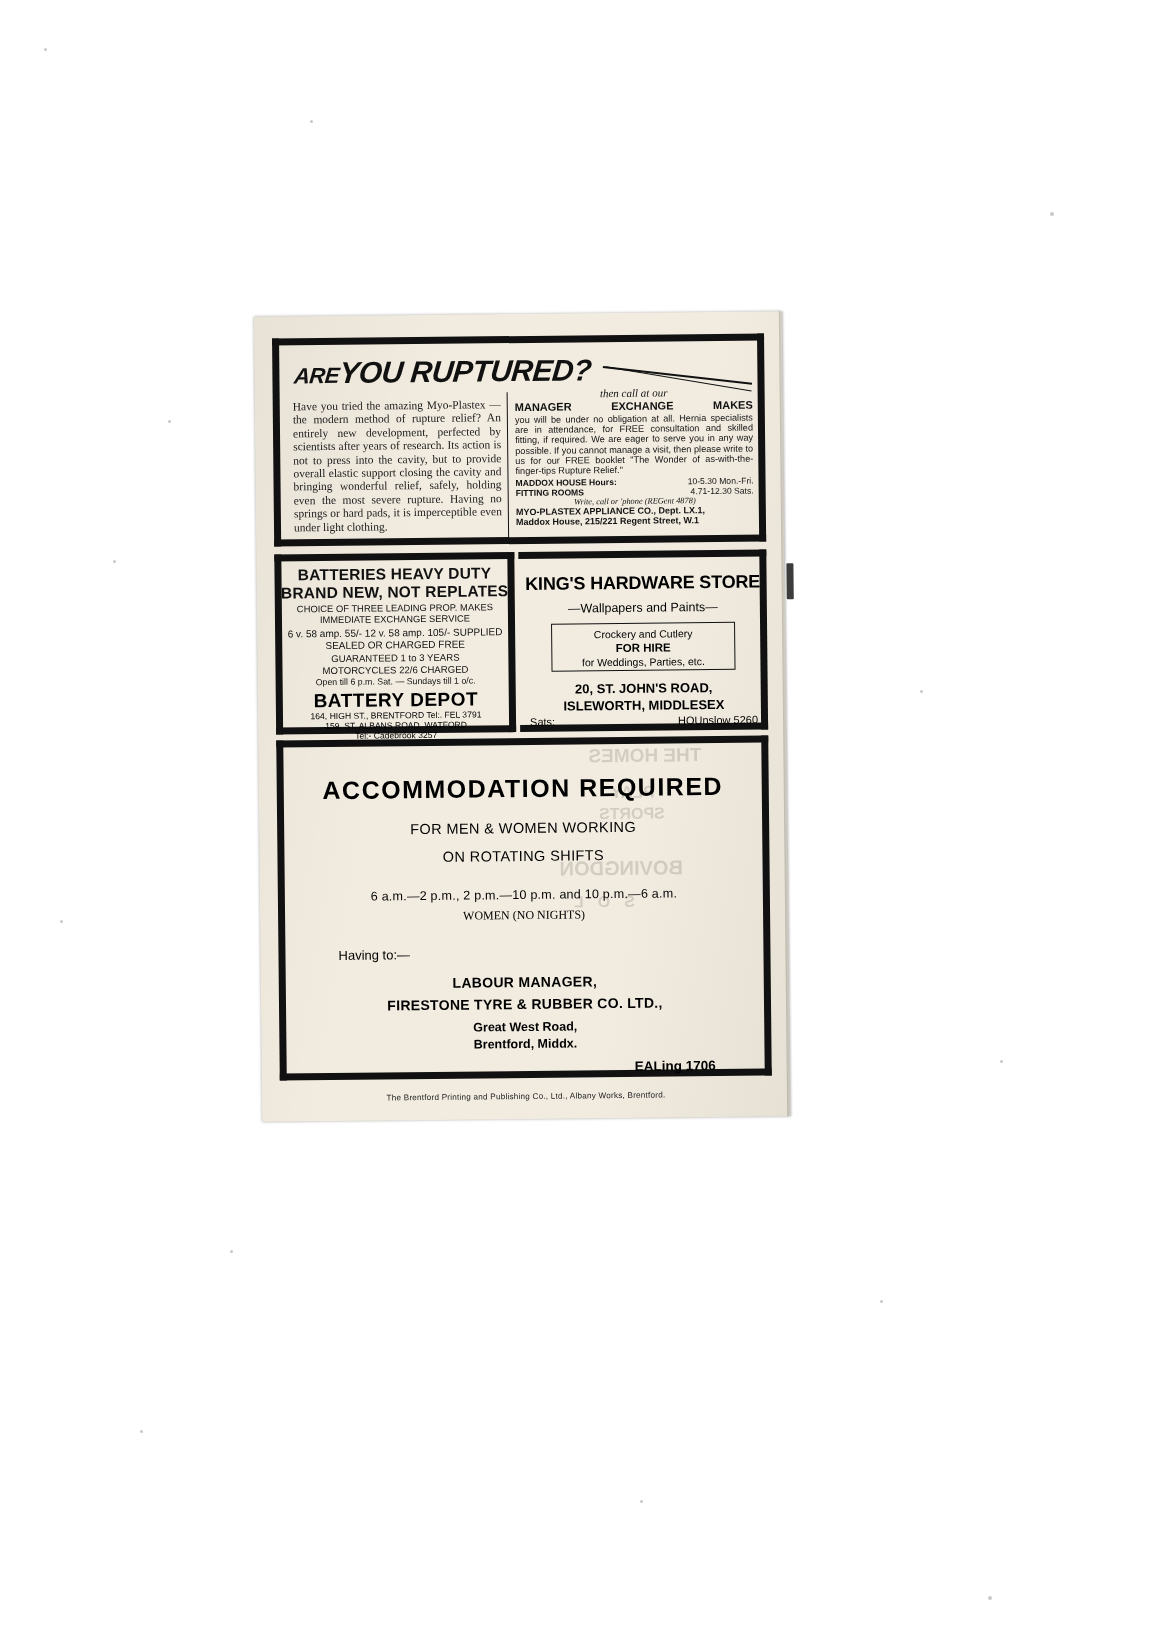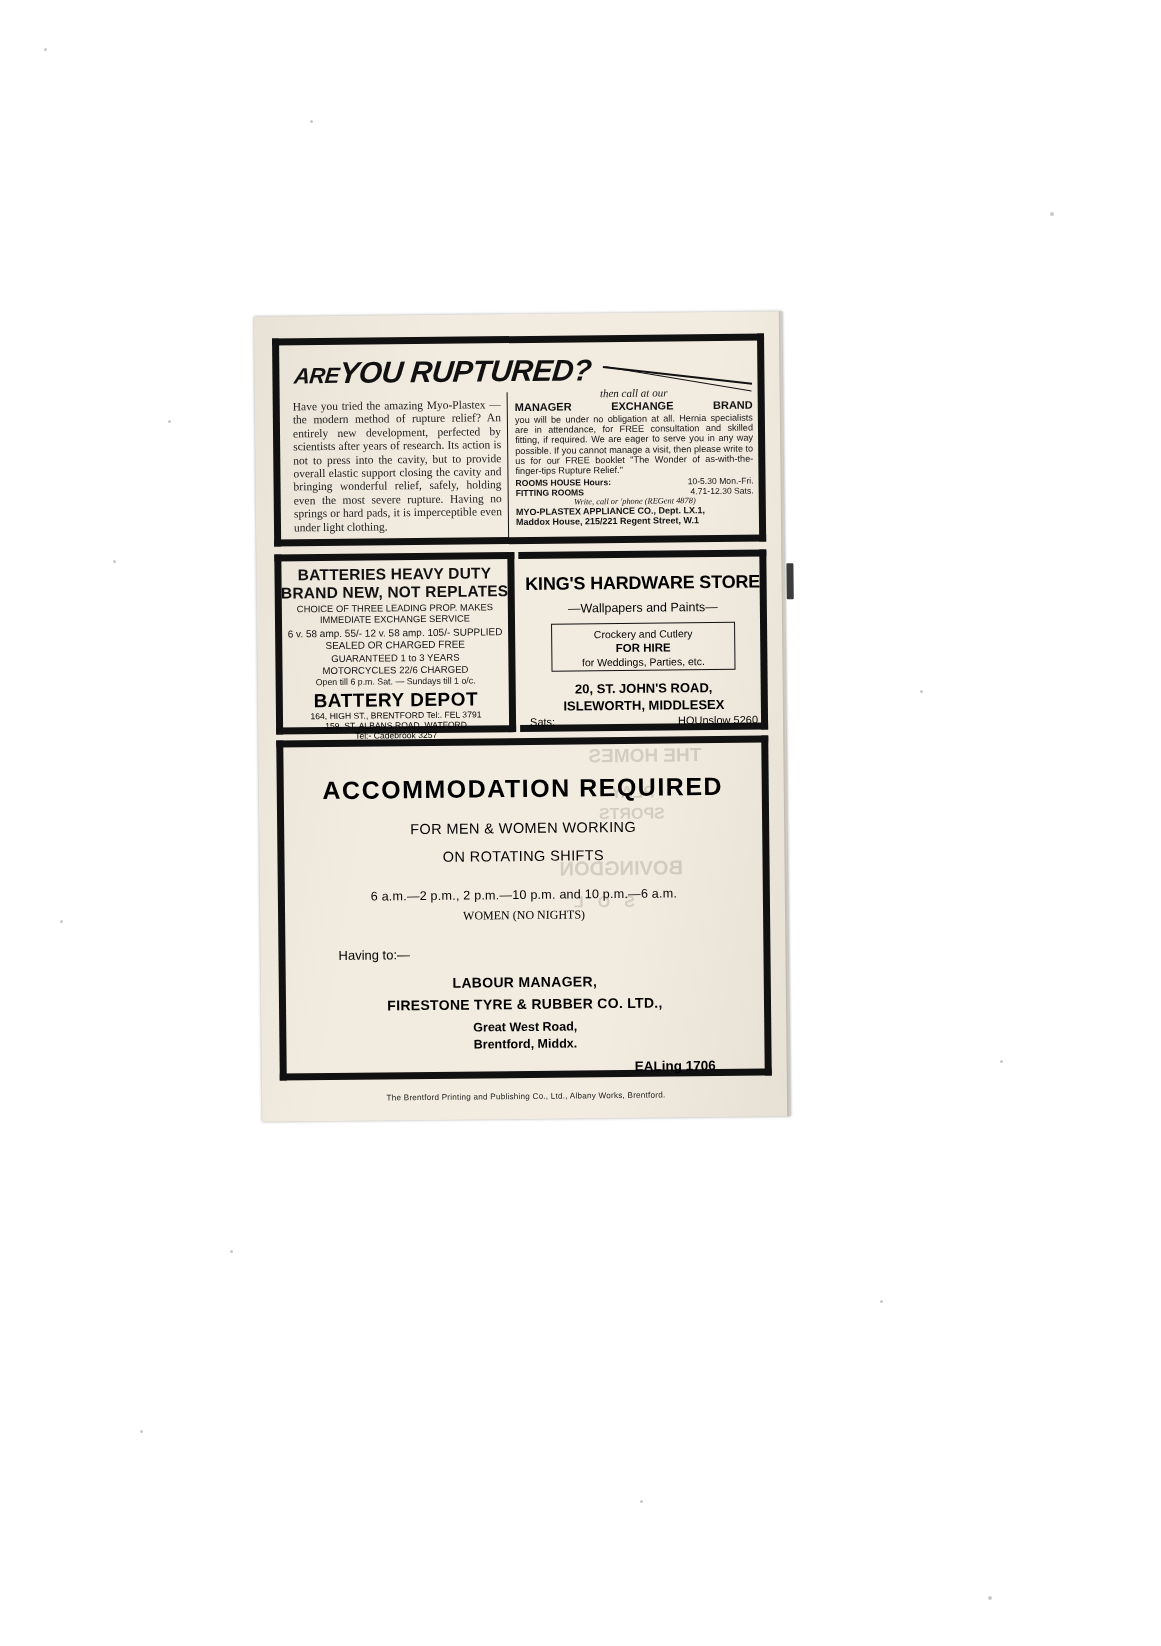--- a/index.html
+++ b/index.html
@@ -144,26 +144,26 @@
     <div id="rupture-rule2"></div>
 
     <div id="rupture-left">Have you tried the amazing Myo-Plastex — the modern method of rupture relief?   An entirely new development, perfected by scientists after years of research. Its action is not to press into the cavity, but to provide overall elastic support closing the cavity and bringing wonderful relief, safely, holding even the most severe rupture. Having no springs or hard pads, it is imperceptible even under light clothing.</div>
     <div id="rupture-div"></div>
 
     <div id="rupture-right">
       <div id="callline">then call at our</div>
       <div id="fitrow">
         <span>MANAGER</span>
         <span>EXCHANGE</span>
-        <span>BRAND</span>
+        <span>MAKES</span>
       </div>
       <div id="rbody">you will be under no obligation at all. Hernia specialists are in attendance, for FREE consultation and skilled fitting, if required.   We are eager to serve you in any way possible.   If you cannot manage a visit, then please write to us for our FREE booklet "The Wonder of as-with-the-finger-tips Rupture Relief."</div>
       <div class="hrs">
         <div style="display:flex;justify-content:space-between;">
-          <b>ROOMS HOUSE Hours:</b>
+          <b>MADDOX HOUSE Hours:</b>
           <span>10-5.30 Mon.-Fri.</span>
         </div>
         <div style="display:flex;justify-content:space-between;">
           <b>FITTING ROOMS</b>
           <span>4.71-12.30 Sats.</span>
         </div>
         <div style="text-align:center;" class="it">Write, call or 'phone (REGent 4878)</div>
         <div class="co">MYO-PLASTEX APPLIANCE CO., Dept. LX.1,</div>
         <div class="co">Maddox House, 215/221 Regent Street, W.1</div>
       </div>

